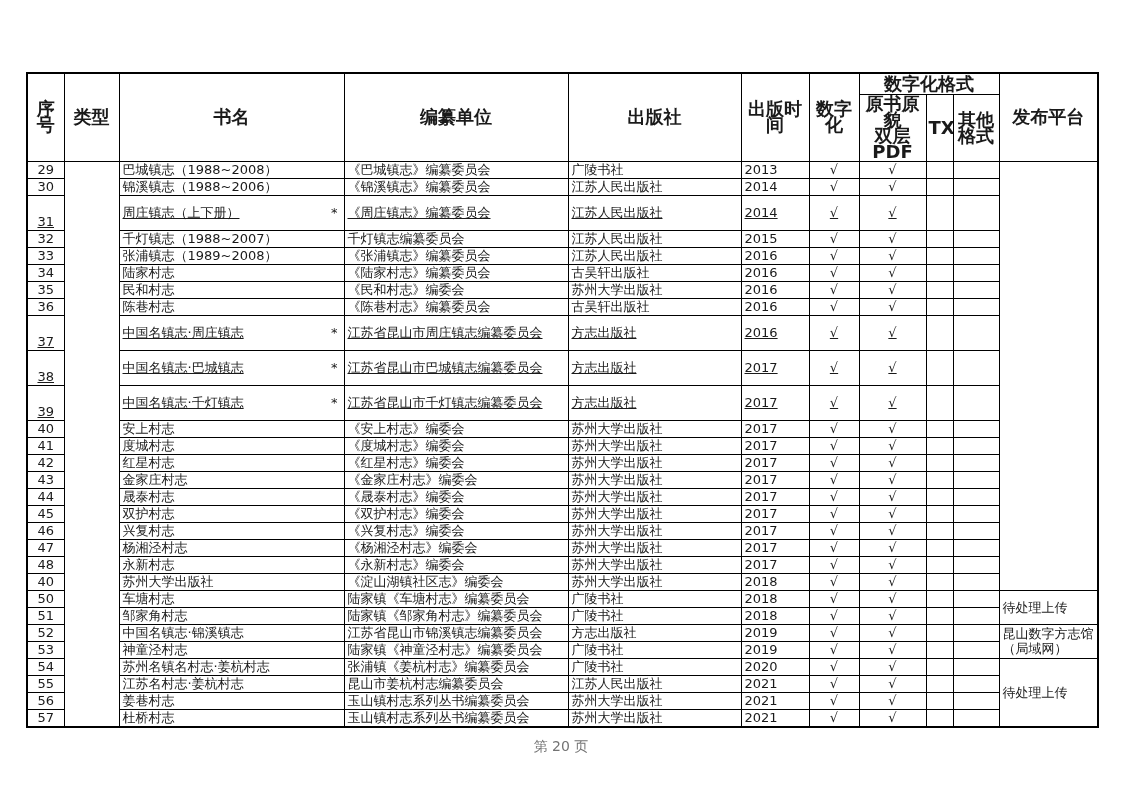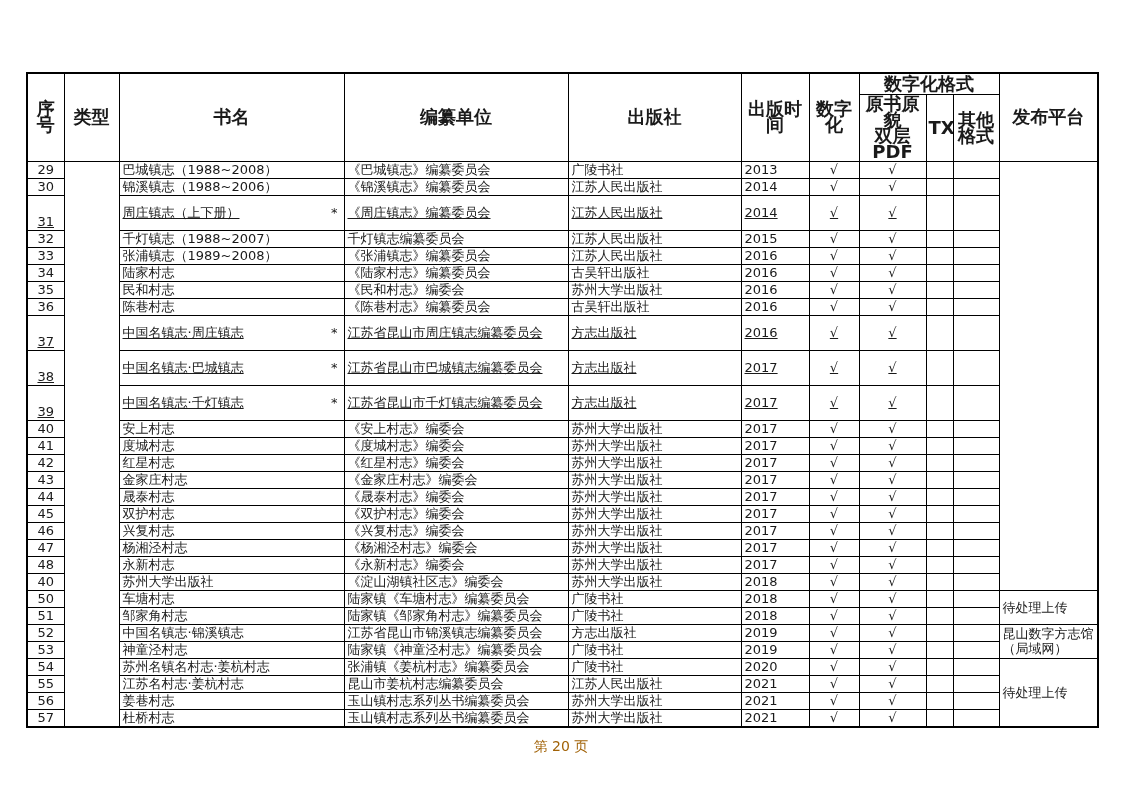--- a/index.html
+++ b/index.html
@@ -39,21 +39,21 @@
 
   td.seq { text-align:center; vertical-align:bottom; padding-bottom:1px; font-size:13px; }
   td.l { text-align:left; }
   td.c { text-align:center; }
   td.check { font-size:14px; }
   td.title-cell .star { float:right; padding-right:3px; font-size:13px; }
   td.platform { vertical-align:middle; }
 
   .footer {
     position:absolute; left:0; right:0; top:738px;
-    text-align:center; font-size:14px; color:#a16207;
+    text-align:center; font-size:14px; color:#737373;
   }
 </style>
 </head>
 <body>
 
 <div class="page">
 
   <table class="gaz">
     <colgroup>
       <col style="width:37px">

